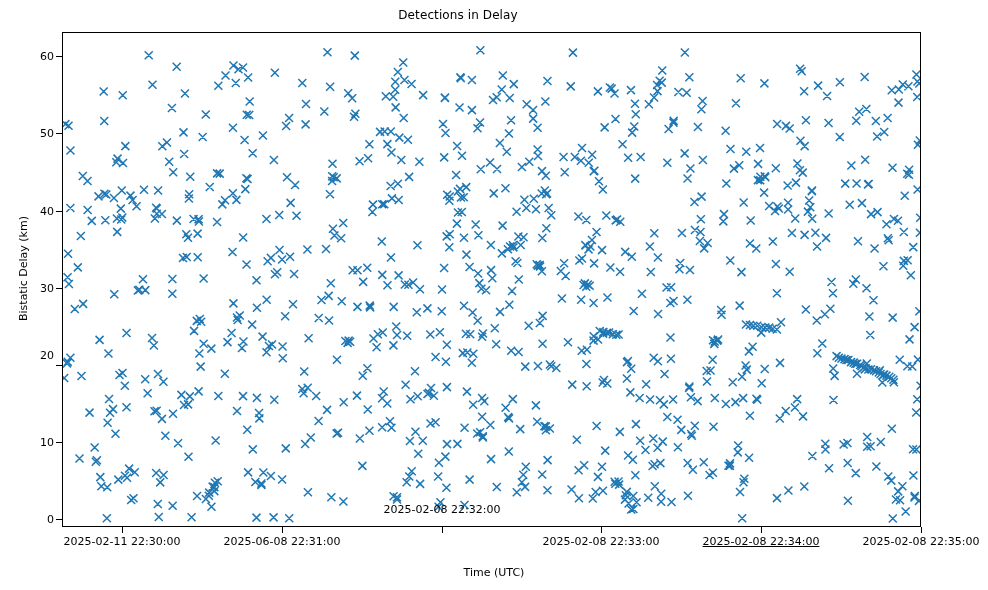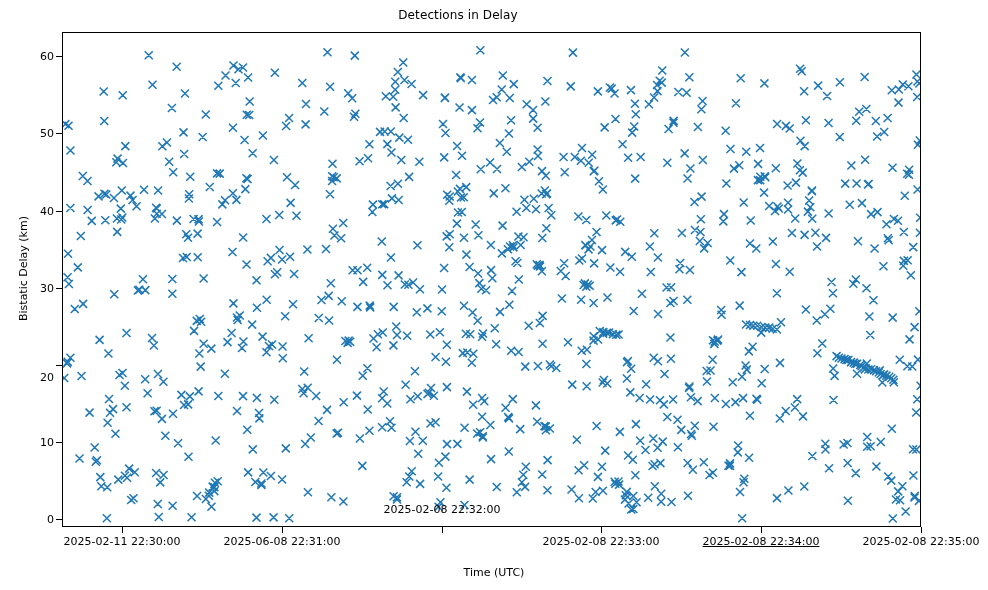--- a/index.html
+++ b/index.html
@@ -114,21 +114,21 @@
 </head>
 <body>
 
 <div id="figure">
 
   <div id="chart-title">Detections in Delay</div>
 
   <div id="ytick-labels">
       <div class="ytick-label" style="top: 519px;">0</div>
       <div class="ytick-label" style="top: 442px;">10</div>
-      <div class="ytick-label" style="top: 377px;">20</div>
+      <div class="ytick-label" style="top: 355px;">20</div>
       <div class="ytick-label" style="top: 288px;">30</div>
       <div class="ytick-label" style="top: 211px;">40</div>
       <div class="ytick-label" style="top: 133px;">50</div>
       <div class="ytick-label" style="top: 56px;">60</div>
     </div>
   <div id="ytick-marks">
       <div class="ytick-mark" style="top: 518.5px;"></div>
       <div class="ytick-mark" style="top: 441.5px;"></div>
       <div class="ytick-mark" style="top: 364.5px;"></div>
       <div class="ytick-mark" style="top: 287.5px;"></div>

